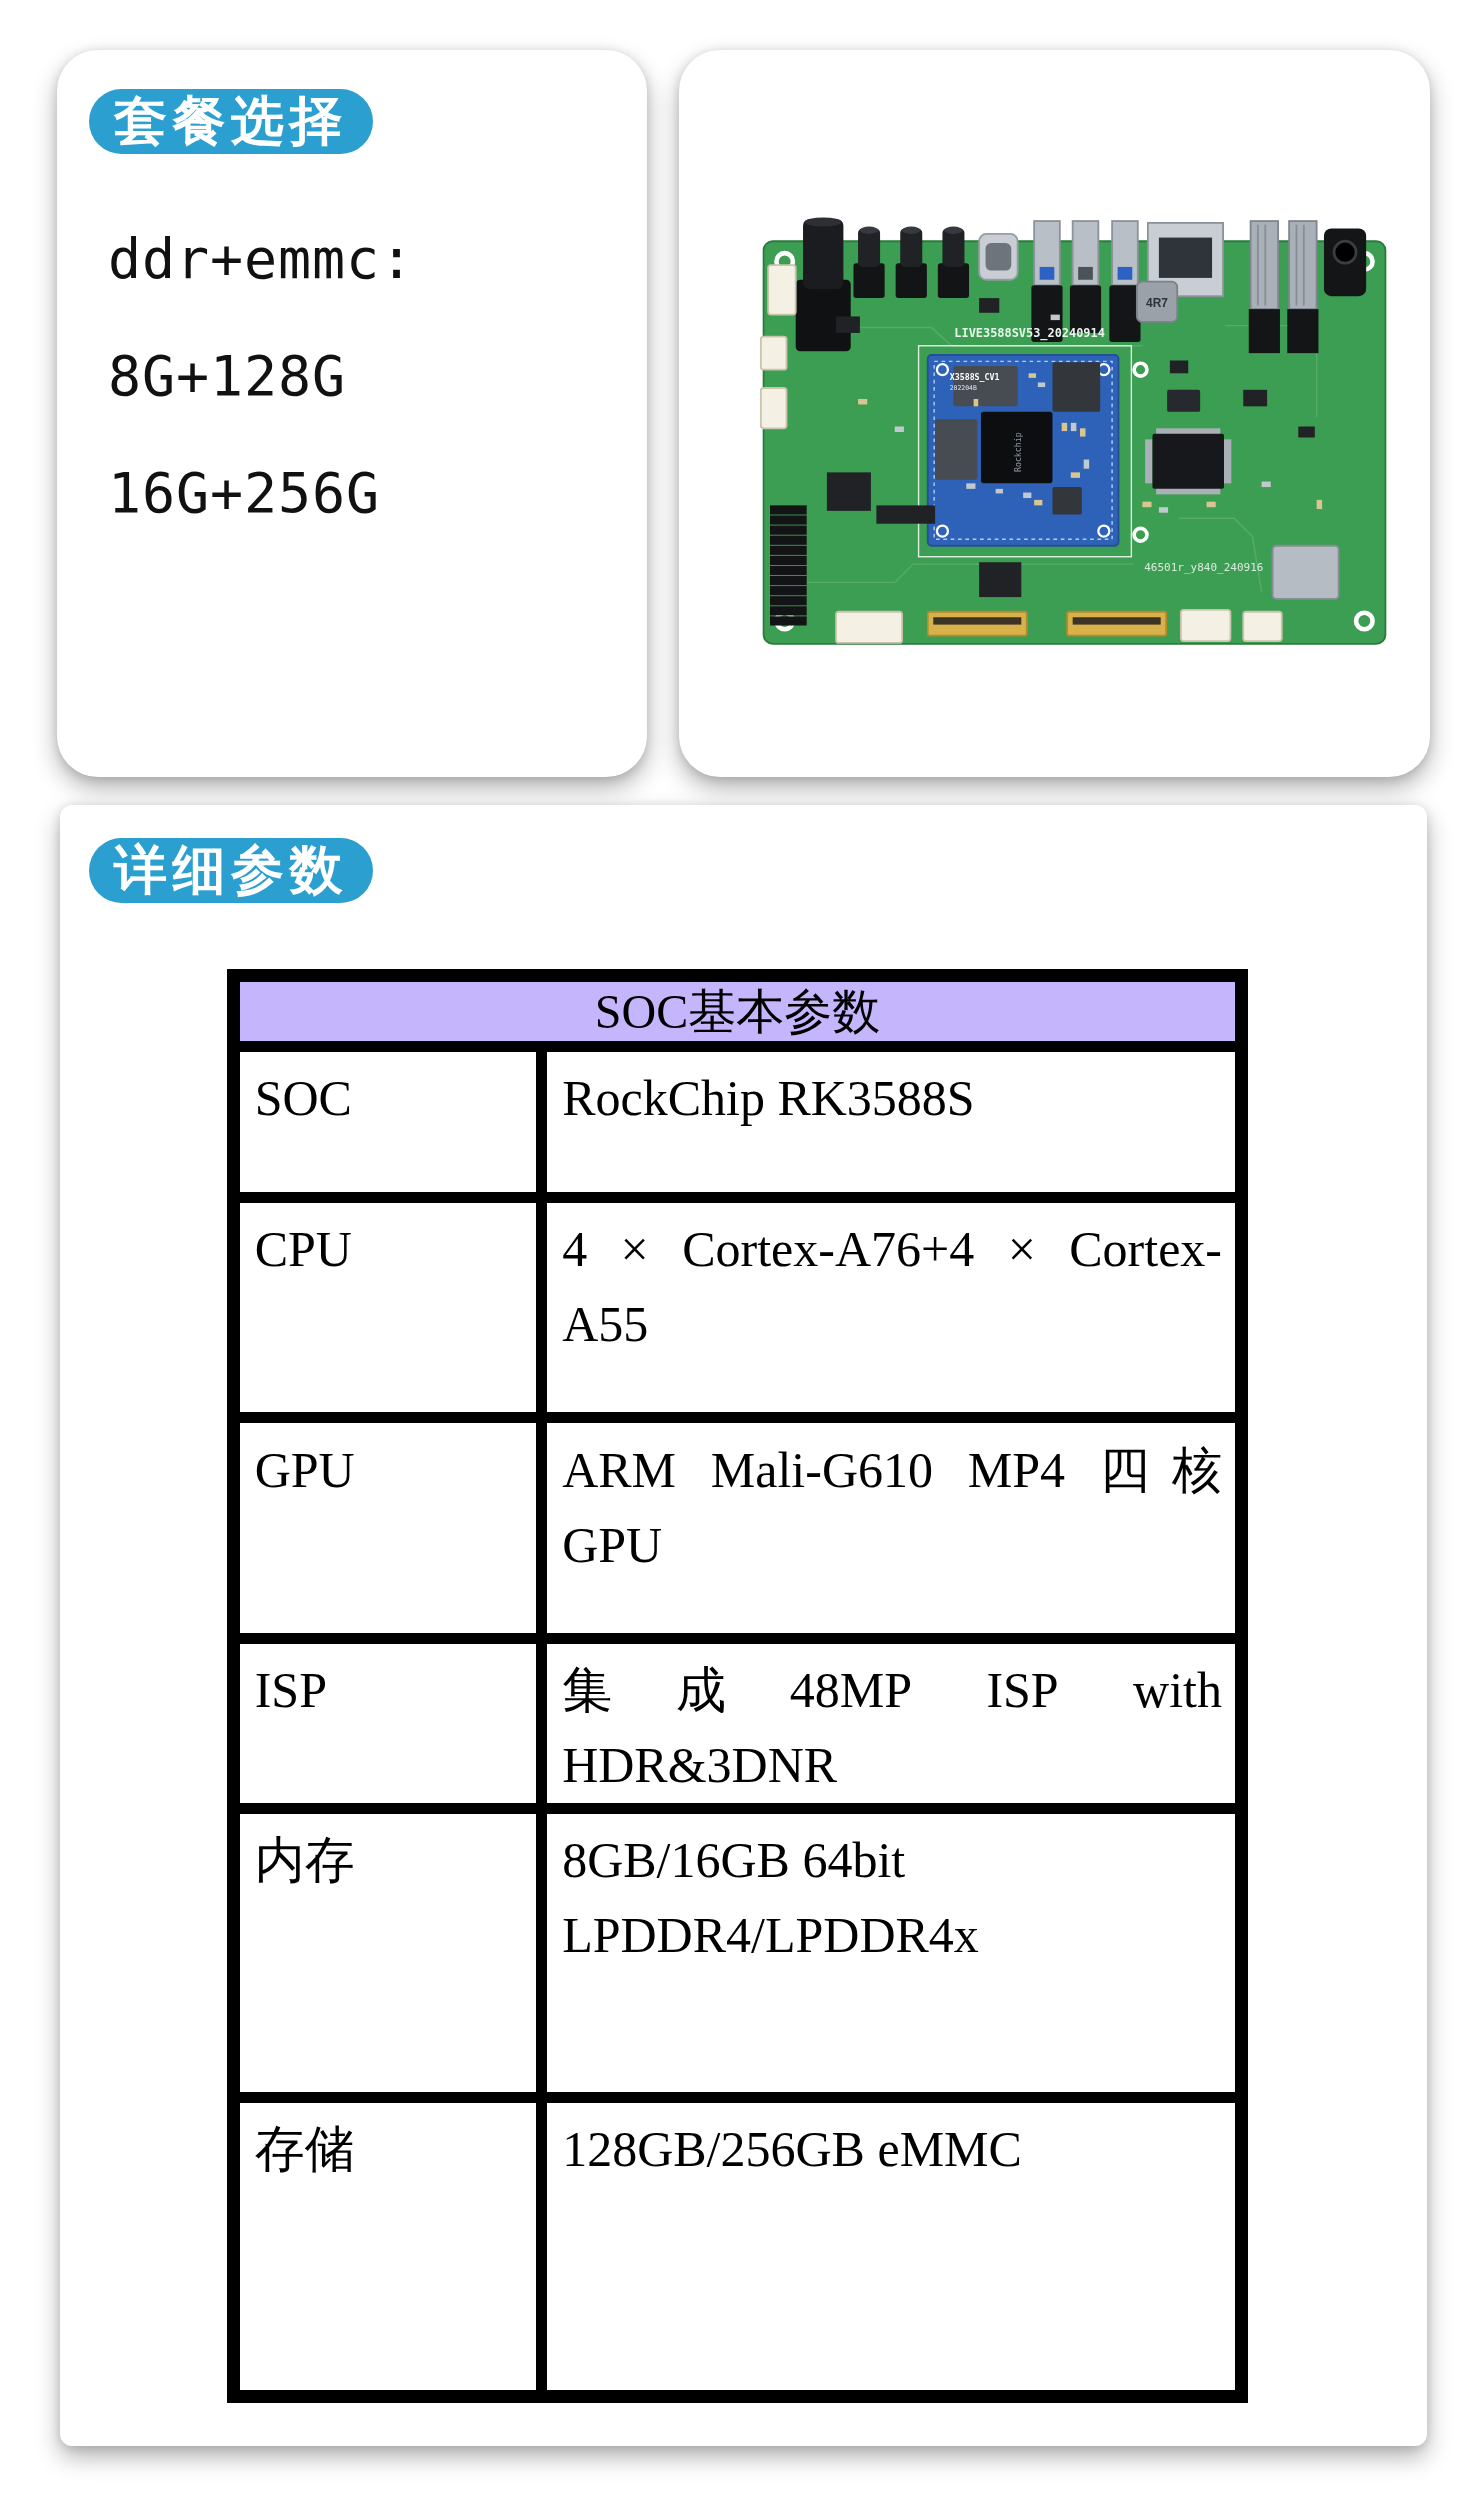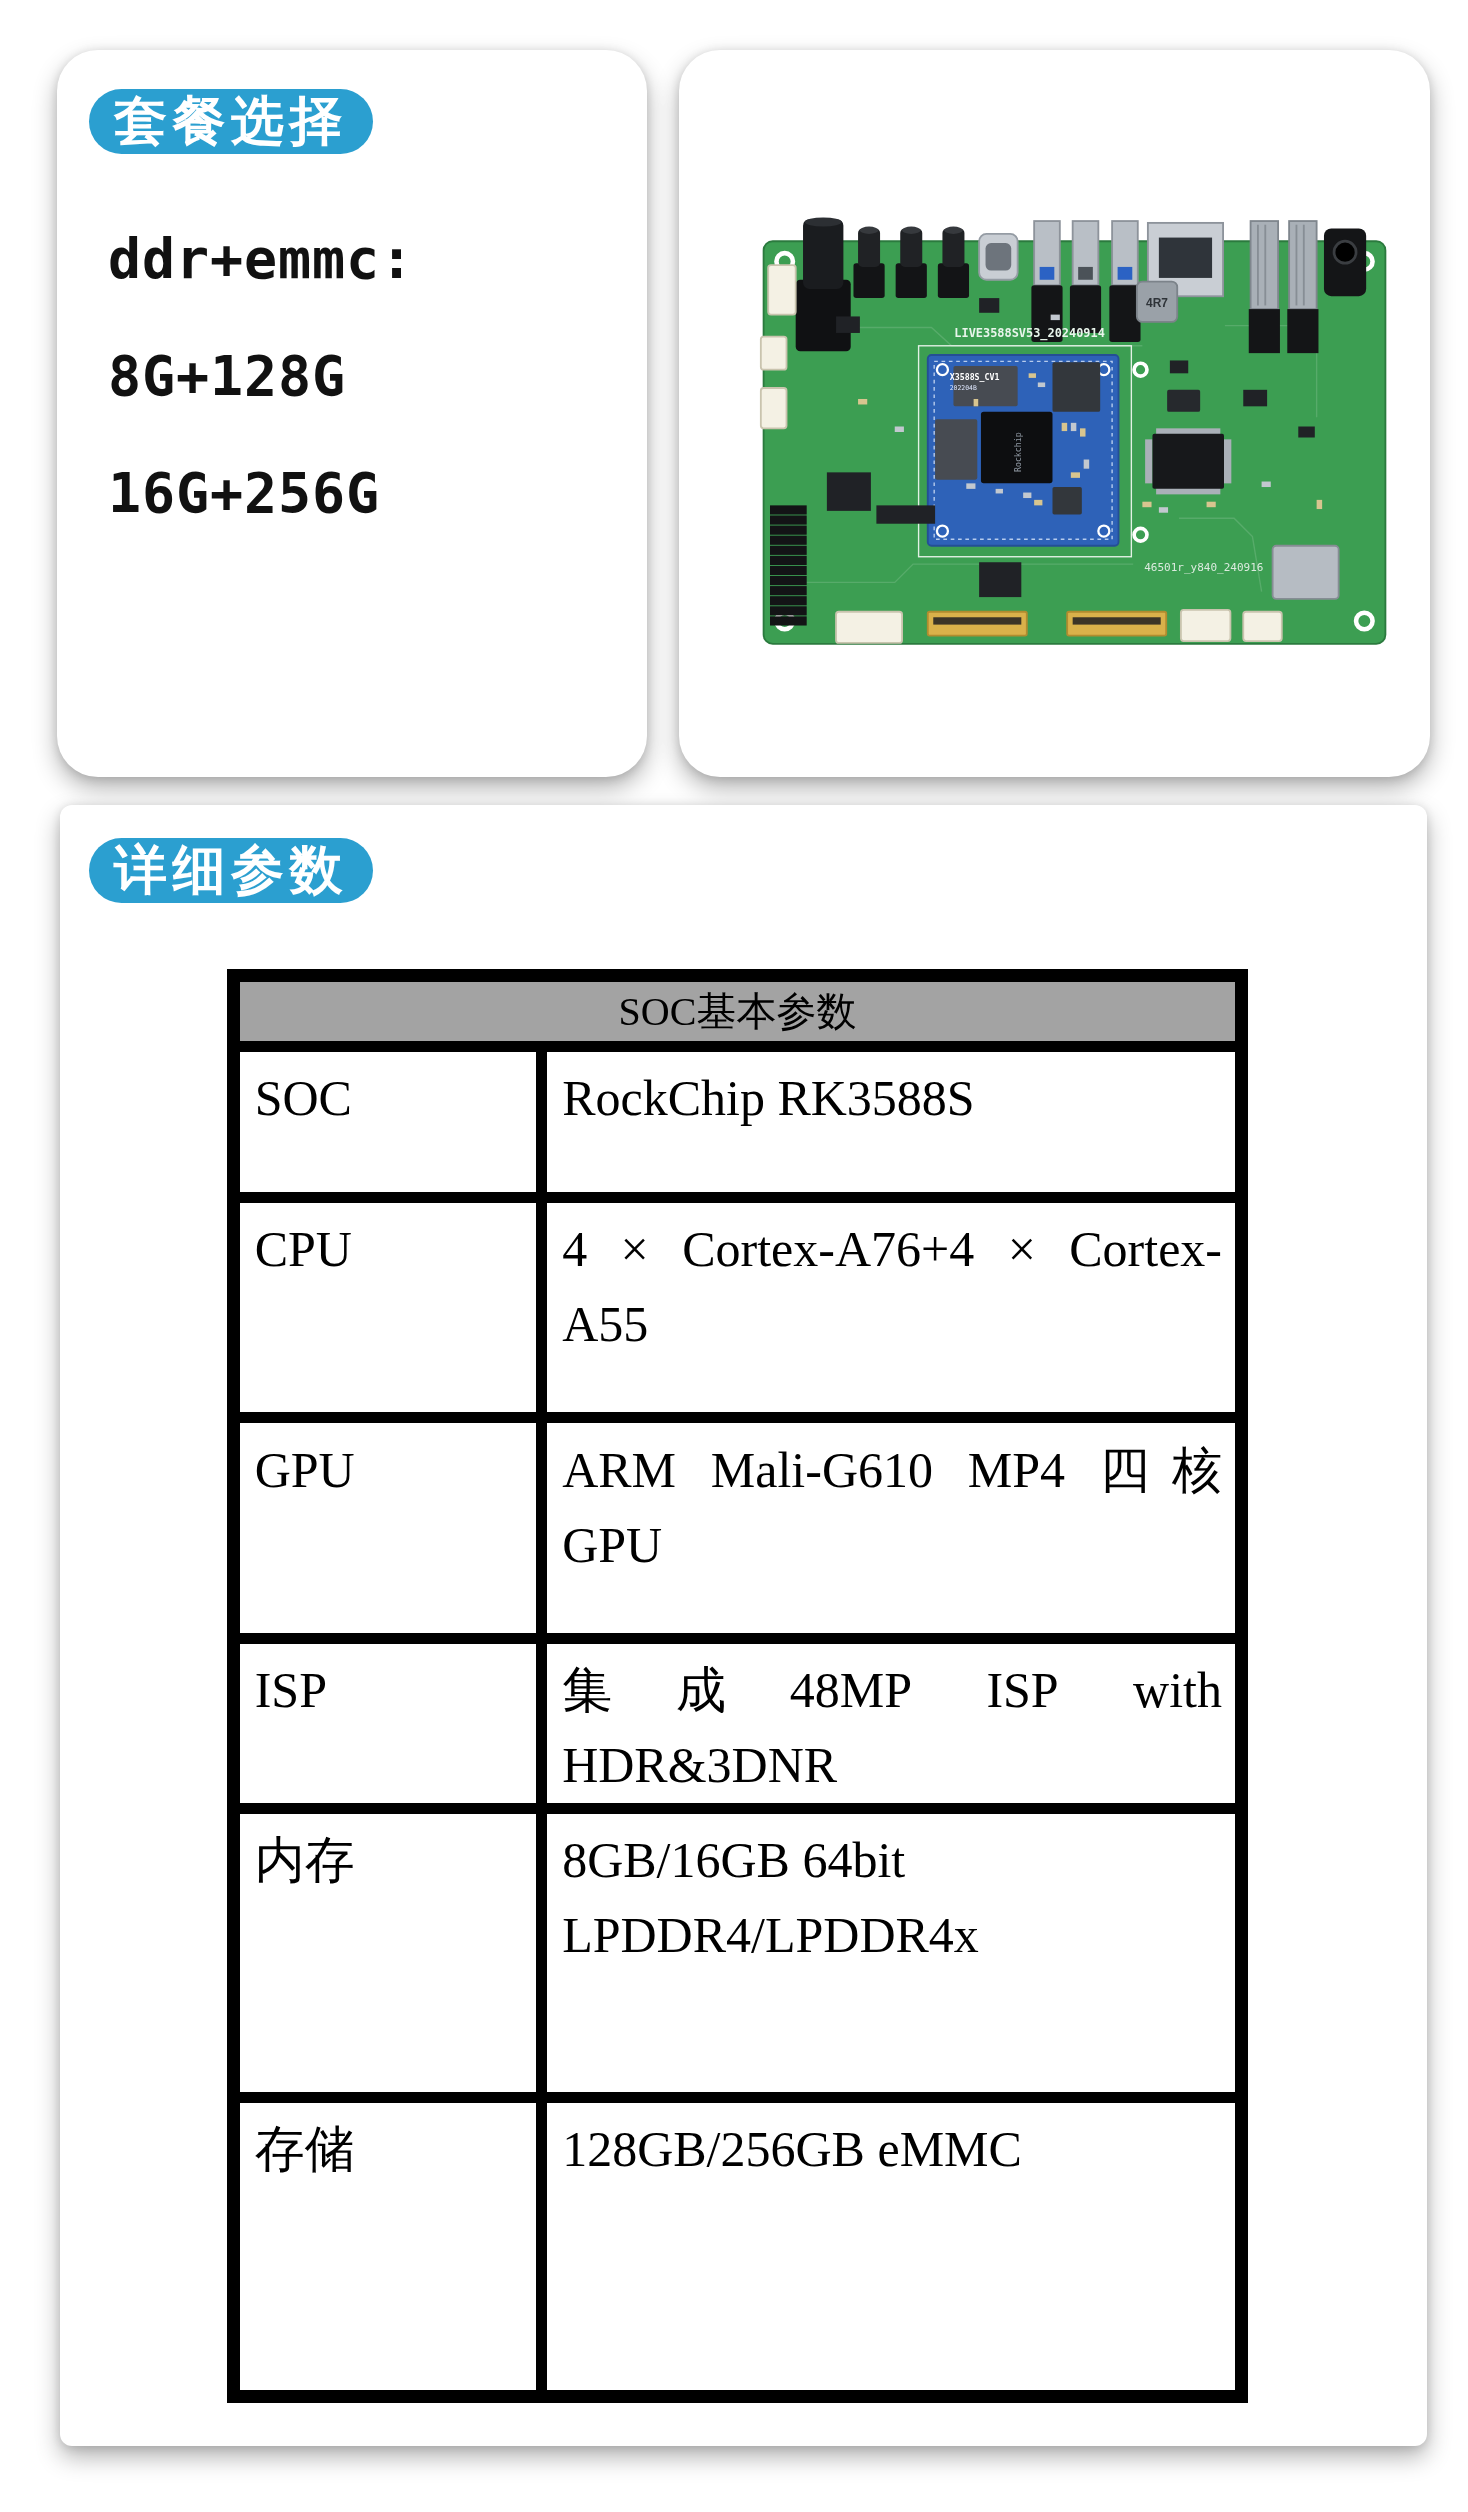--- a/index.html
+++ b/index.html
@@ -33,21 +33,21 @@
     font-weight:700;font-size:53px;letter-spacing:5.5px;
   }
   .badge-package{left:32px;top:39px;}
   .badge-specs{left:29px;top:33px;}
 
   
   .pkg-text{position:absolute;left:51px;top:150px;}
   .pkg-line{
     height:117px;display:flex;align-items:center;
     font-family:"DejaVu Sans Mono","Liberation Mono",monospace;
-    font-weight:700;font-size:55px;color:#111;letter-spacing:0.9px;
+    font-weight:400;font-size:55px;color:#111;letter-spacing:0.9px;
     white-space:pre;
   }
 
   
   .board-photo{position:absolute;left:69px;top:147px;width:642px;height:459px;}
 
   
   .spec-table{
     position:absolute;left:167px;top:164px;
     width:1021px;
@@ -57,23 +57,23 @@
   }
   .spec-table td{
     border:11px solid #000;
     vertical-align:top;
     font-size:50px;line-height:1.5;
     padding:9.2px 13px 0 14.7px;
     overflow:hidden;
   }
   .spec-table{border:13px solid #000;}
   .spec-table td.hdr-cell{
-    background:#a3a3a3;
+    background:#c4b5fd;
     text-align:center;vertical-align:middle;
-    font-size:40px;line-height:1.2;
+    font-size:48px;line-height:1.2;
     height:59px;padding:0;
   }
   .spec-table td.lbl{}
   .spec-table td.val{white-space:pre-line;}
   .spec-table td.val.just{text-align:justify;text-align-last:justify;}
   
   .spec-table tr:nth-child(2) td{height:131px;}
   .spec-table tr:nth-child(3) td{height:200px;}
   .spec-table tr:nth-child(4) td{height:200px;}
   .spec-table tr:nth-child(5) td{height:68px;}

